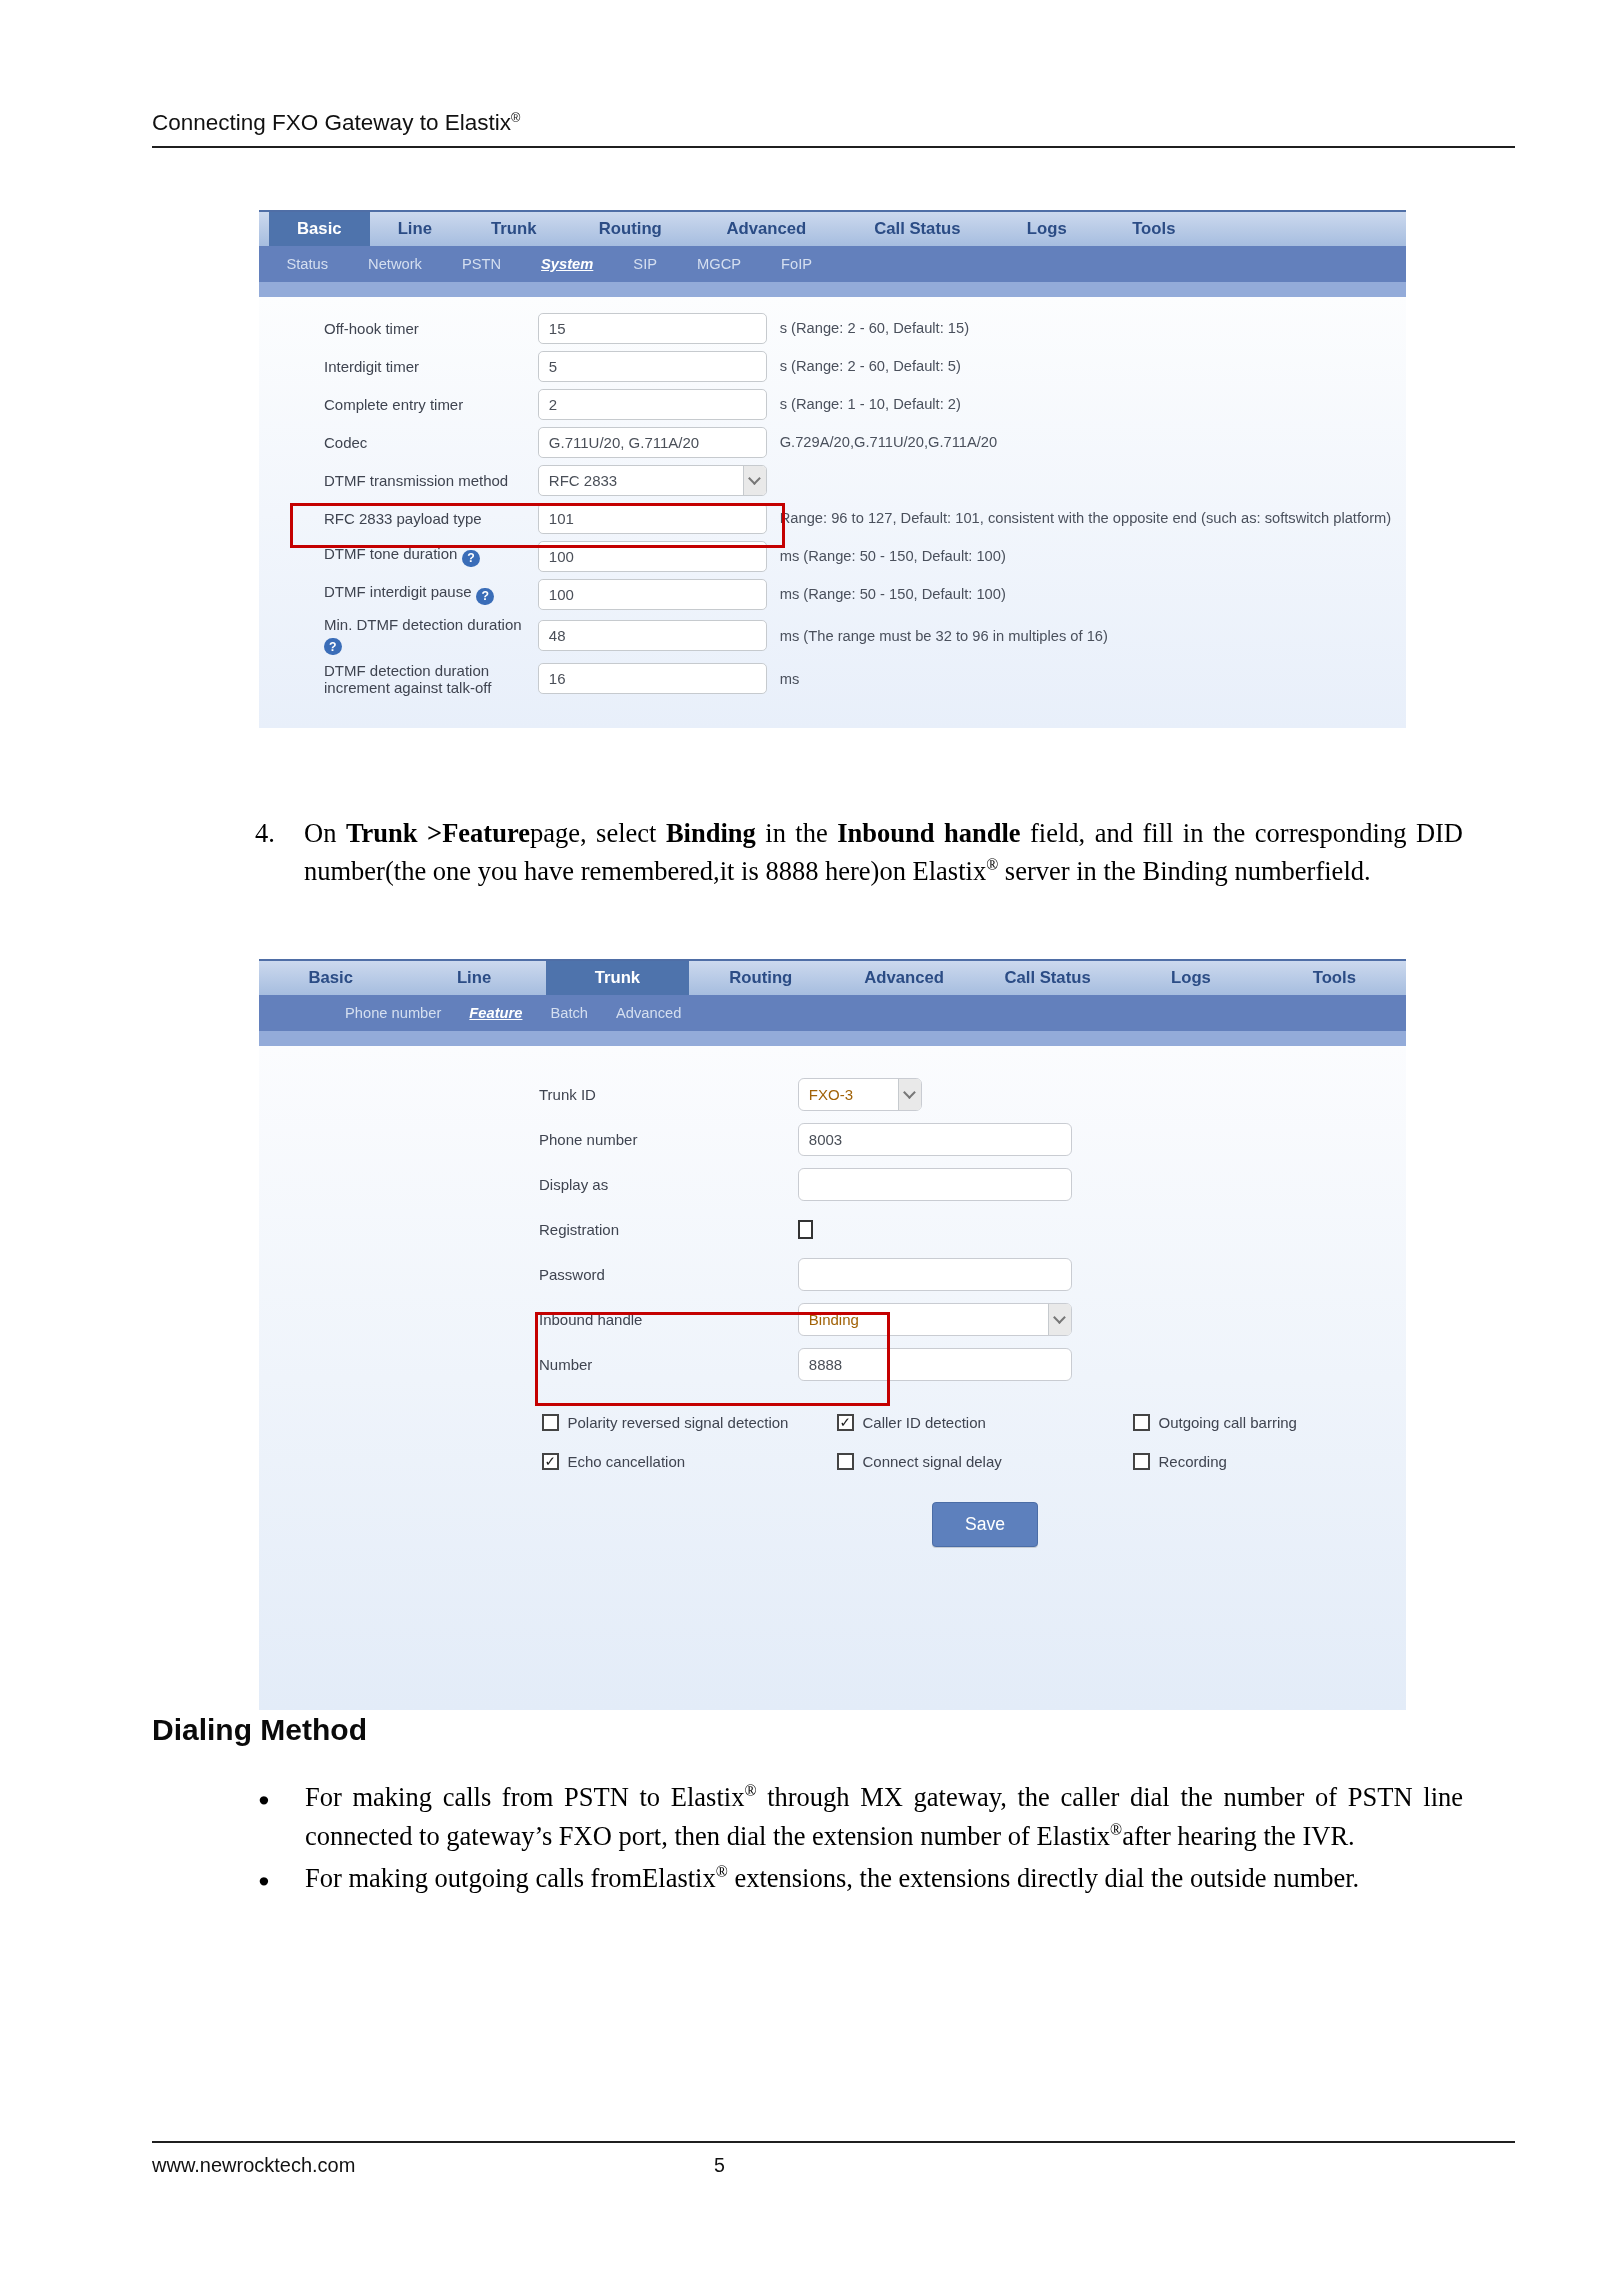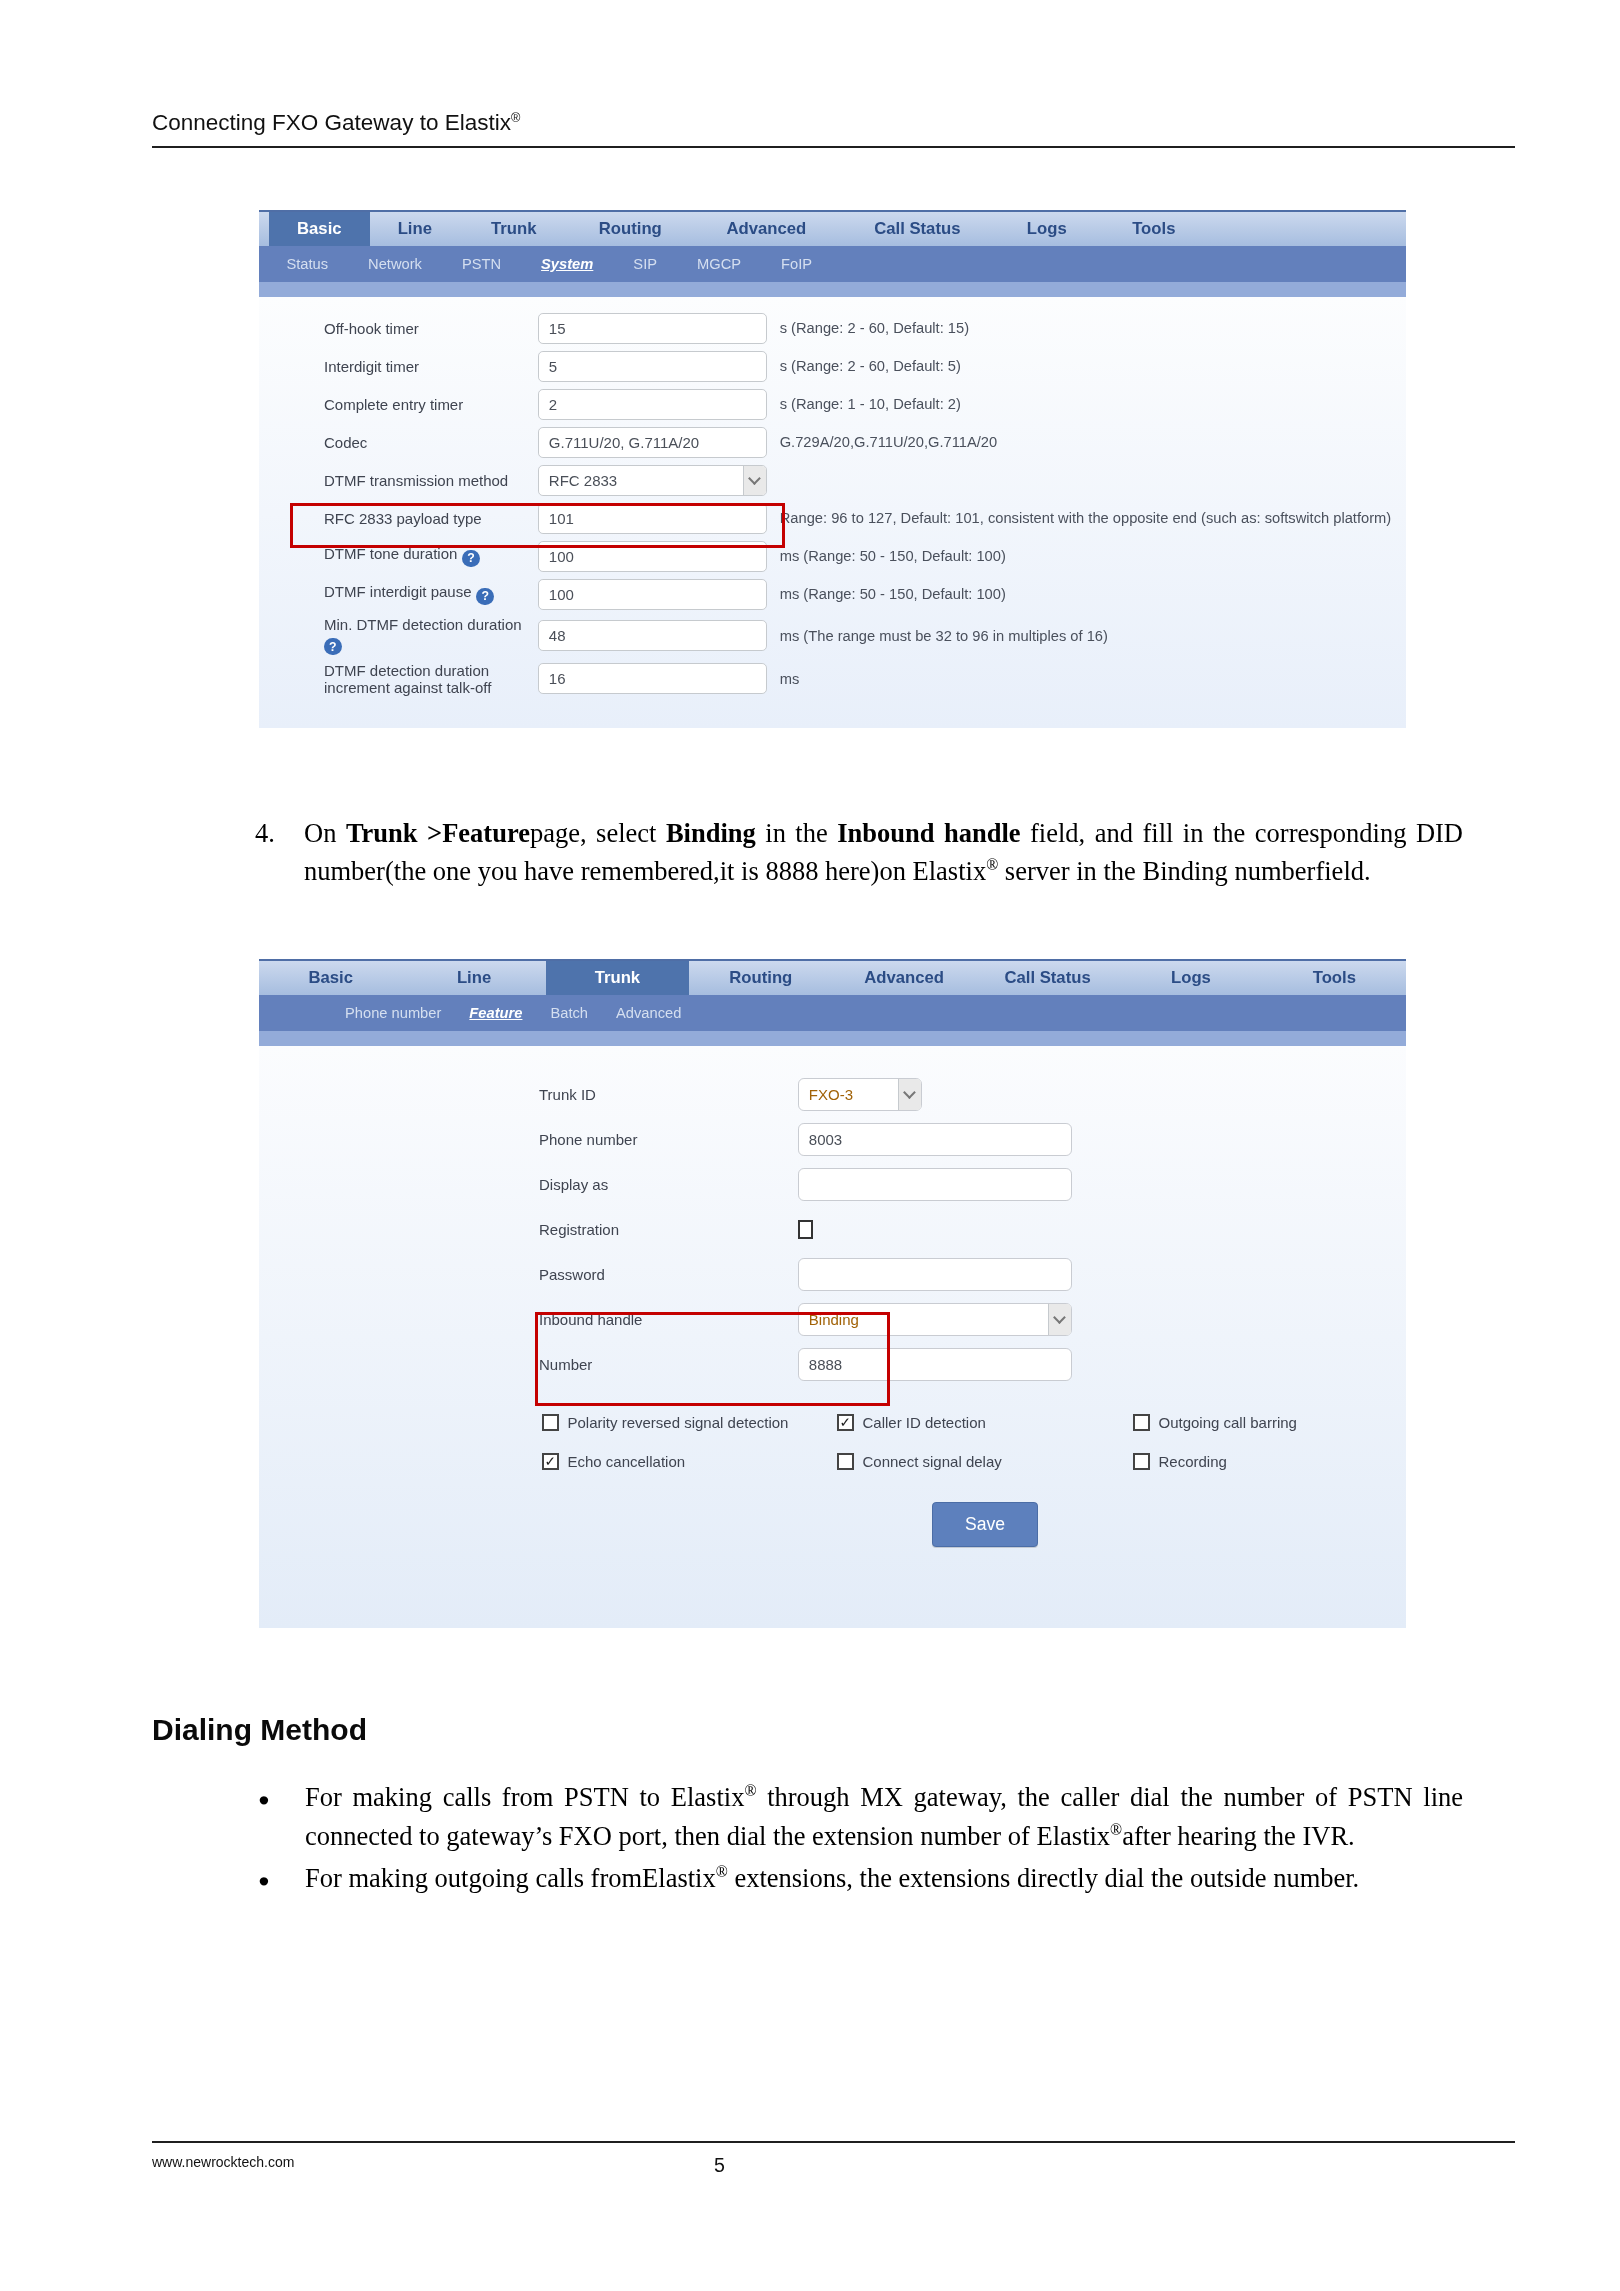--- a/index.html
+++ b/index.html
@@ -5,21 +5,21 @@
   html,body{margin:0;padding:0;background:#ffffff;}
   .page{position:relative;width:1620px;height:2292px;background:#ffffff;overflow:hidden;
         font-family:"Liberation Sans",sans-serif;}
 
   
   .doc-header{position:absolute;left:152px;top:110px;font-size:22.5px;color:#111;}
   .doc-header sup{font-size:12.7px;}
   .rule{position:absolute;left:152px;width:1363px;height:2px;background:#1f1f1f;}
   .rule.header{top:146px;}
   .rule.footer{top:2141px;}
-  .footer-url{position:absolute;left:152px;top:2154px;font-size:14px;color:#111;}
+  .footer-url{position:absolute;left:152px;top:2154px;font-size:20px;color:#111;}
   .footer-page{position:absolute;left:714px;top:2154px;font-size:19.6px;color:#111;}
 
   
   .serif{font-family:"Liberation Serif",serif;color:#000;}
   .step4{position:absolute;left:255px;top:814px;width:1208px;display:flex;}
   .step4 .num{width:49px;font-size:26.5px;line-height:38px;}
   .step4 .body{width:1159px;font-size:26.5px;line-height:38px;text-align:justify;}
   .seg-b{font-weight:bold;}
   .seg-sup{font-size:0.6em;vertical-align:super;line-height:0;}
 
@@ -55,21 +55,21 @@
   .subtabbar{height:36px;background:#6380bc;display:flex;align-items:center;font-size:14.7px;color:#d5dff0;}
   .shot1 .subtabbar{padding-left:27.4px;gap:40px;}
   .shot2 .subtabbar{padding-left:86px;gap:28px;}
   .subtab{cursor:default;}
   .subtab.selected{color:#ffffff;font-weight:bold;font-style:italic;text-decoration:underline;}
 
   .strip{height:14.7px;background:#93abd9;}
 
   .content{position:relative;box-sizing:border-box;}
   .shot1 .content{height:431px;background:linear-gradient(#fcfdfe,#e8effa);padding:12.7px 0 0 65px;}
-  .shot2 .content{height:582px;background:linear-gradient(#fbfcfe,#e3ecf8);}
+  .shot2 .content{height:664px;background:linear-gradient(#fbfcfe,#e3ecf8);}
 
   .frow{display:flex;align-items:center;height:38px;}
   .frow.tall{height:45px;}
   .frow.tall2{height:41px;}
   .flabel{width:214px;font-size:15px;color:#3f4450;line-height:1.15;}
   .fctl{width:229px;flex:none;}
   .fhint{margin-left:12.7px;font-size:14.7px;color:#4a505c;white-space:nowrap;}
 
   .tinput{box-sizing:border-box;height:31px;background:#ffffff;border:1px solid #c6cace;border-radius:4.9px;
           display:flex;align-items:center;padding-left:9.8px;font-size:15px;color:#4a4f58;}

